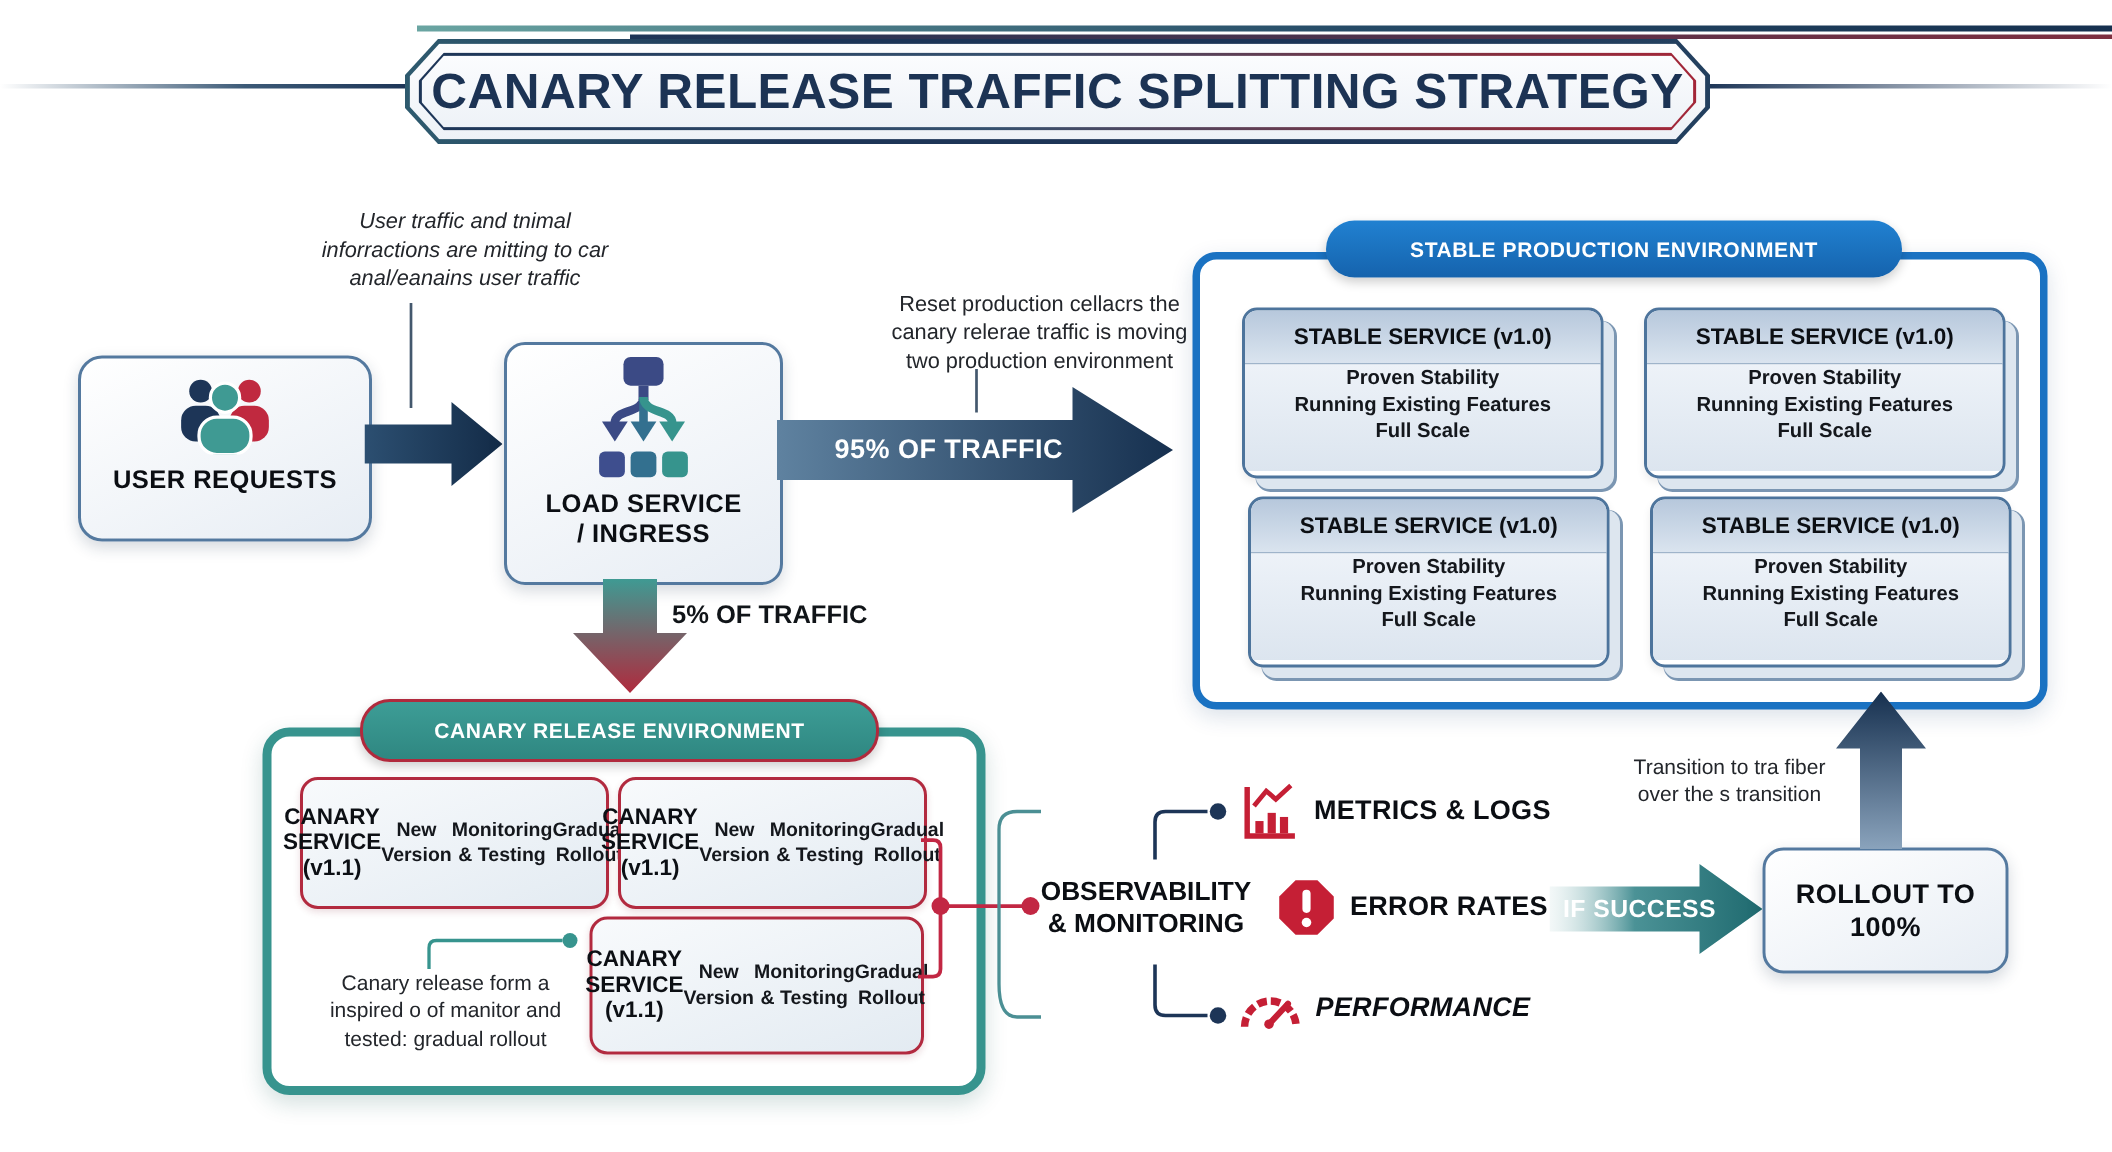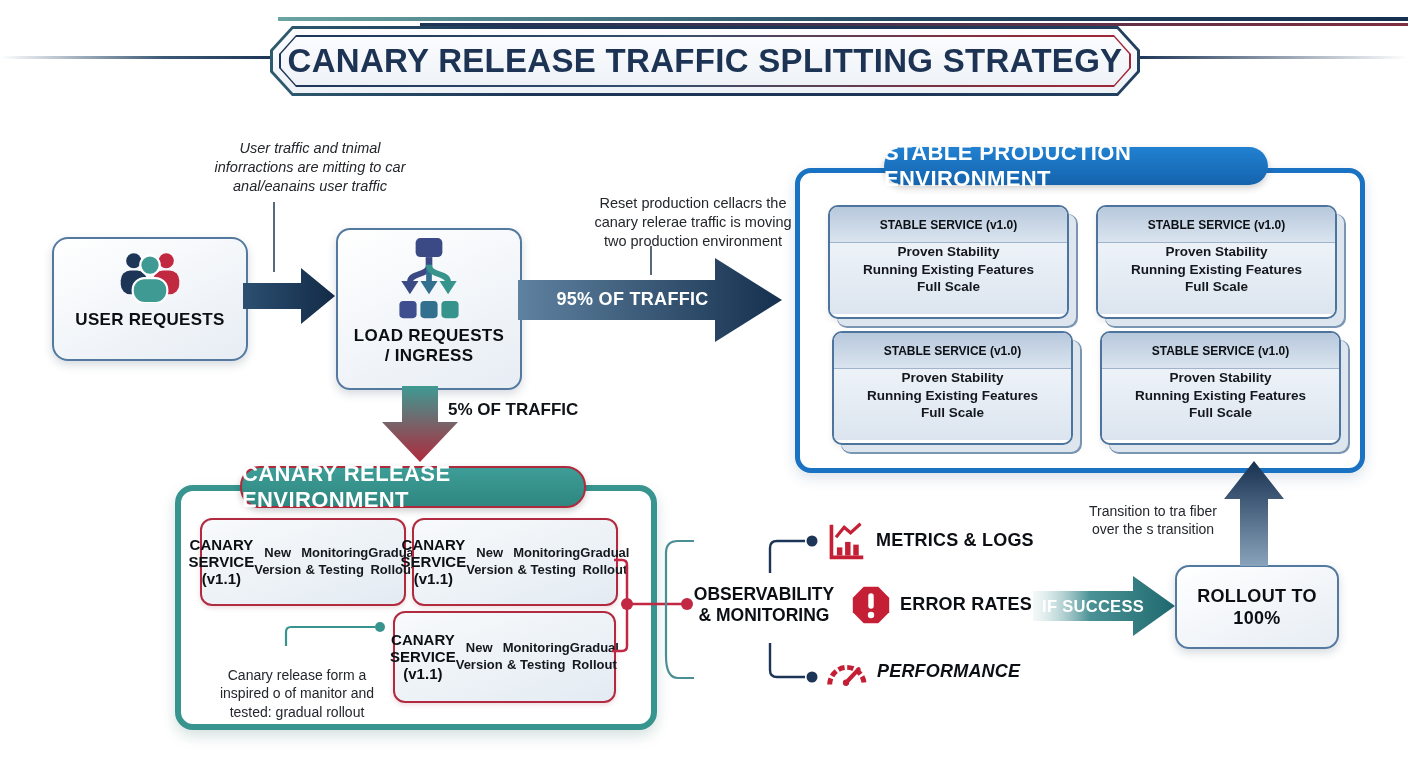--- a/index.html
+++ b/index.html
@@ -23,26 +23,26 @@
     display:flex;align-items:center;justify-content:center;}
   .title-text{font-size:33px;font-weight:800;color:#1c3354;letter-spacing:.3px;white-space:nowrap;}
   
   .node{border:2px solid #54799f;border-radius:16px;background:linear-gradient(155deg,#ffffff,#e7edf4);
     box-shadow:0 4px 10px rgba(30,50,80,.18);display:flex;flex-direction:column;align-items:center;}
   .node-label{font-weight:800;color:#0b0e13;letter-spacing:.3px;text-align:center;}
   
   .ann{font-size:14.5px;font-weight:500;color:#23262b;line-height:1.32;text-align:center;}
   
   .pill{border-radius:20px;display:flex;align-items:center;justify-content:center;color:#fff;
-    font-size:22px;font-weight:800;letter-spacing:.4px;box-shadow:0 3px 7px rgba(0,0,0,.2);}
+    font-size:14px;font-weight:800;letter-spacing:.4px;box-shadow:0 3px 7px rgba(0,0,0,.2);}
   
   .scard{width:237px;height:110px;border:2px solid #4d749c;border-radius:10px;overflow:hidden;
     box-shadow:8px 8px 0 -1px #dde6ef,9px 9px 0 0 #7b96b2,0 3px 6px rgba(0,0,0,.08);background:#fff;}
   .scard-head{height:35px;background:linear-gradient(180deg,#b7c8dc,#dae4ef);border-bottom:1px solid #9fb4ca;
-    display:flex;align-items:center;justify-content:center;font-size:12px;font-weight:800;color:#0c0f14;}
+    display:flex;align-items:center;justify-content:center;font-size:15px;font-weight:800;color:#0c0f14;}
   .scard-body{height:71px;background:linear-gradient(180deg,#edf2f8,#dce5ef);text-align:center;
     font-size:13.5px;font-weight:600;color:#14171c;line-height:1.3;padding-top:0;}
   
   .ccard{border:2px solid #b22a3f;border-radius:12px;background:linear-gradient(160deg,#f8fafc,#e3ebf2);
     display:flex;flex-direction:row;align-items:center;justify-content:center;text-align:center;
     box-shadow:0 2px 5px rgba(120,20,40,.15);}
   .ccard-title{font-size:15px;font-weight:800;color:#0c0f14;margin-bottom:2px;}
   .ccard-line{font-size:13px;font-weight:600;color:#14171c;line-height:1.28;}
   .obs-label{font-size:18px;font-weight:800;color:#0b0e13;letter-spacing:.2px;white-space:nowrap;}
   .arrow-text{color:#ffffff;font-weight:800;text-align:center;letter-spacing:.3px;white-space:nowrap;}
@@ -109,21 +109,21 @@
       <polygon points="21,45 39,45 30,59" fill="#3b4a85"></polygon>
       <path d="M50,28 V48" stroke="#33708f" stroke-width="6"></path>
       <polygon points="41,45 59,45 50,59" fill="#33708f"></polygon>
       <path d="M50,28 C50,40 70,36 70,46" stroke="#36948d" stroke-width="6" fill="none"></path>
       <polygon points="61,45 79,45 70,59" fill="#36948d"></polygon>
       <rect x="19" y="66" width="18" height="18" rx="4" fill="#3e4e8e"></rect>
       <rect x="41" y="66" width="18" height="18" rx="4" fill="#33708f"></rect>
       <rect x="63" y="66" width="18" height="18" rx="4" fill="#36948d"></rect>
     </svg>
     <div class="node-label" style="font-size:17px;line-height:1.2;margin-top:4px;">
-      <div>LOAD REQUESTS</div>
+      <div>LOAD SERVICE</div>
       <div>/ INGRESS</div>
     </div>
   </div>
 
   <svg class="abs" style="left:518px;top:258px;" width="264" height="84" viewBox="0 0 264 84">
     <defs>
         <linearGradient id="g2" x1="0" y1="0" x2="1" y2="0">
       <stop offset="0" stop-color="#5f82a0"></stop>
           <stop offset="1" stop-color="#16304f"></stop>
         </linearGradient>
@@ -198,21 +198,21 @@
     <div class="ccard-line">Monitoring &amp; Testing</div>
     <div class="ccard-line">Gradual Rollout</div>
   </div>
   <div class="abs ccard" style="left:393px;top:611px;width:219px;height:88px;">
     <div class="ccard-title">CANARY SERVICE (v1.1)</div>
     <div class="ccard-line">New Version</div>
     <div class="ccard-line">Monitoring &amp; Testing</div>
     <div class="ccard-line">Gradual Rollout</div>
   </div>
 
-  <div class="abs ann" style="left:192px;top:646px;width:210px;font-size:14px;margin-top:20px;">
+  <div class="abs ann" style="left:192px;top:646px;width:210px;font-size:14px;">
     <div>Canary release form a</div>
     <div>inspired o of manitor and</div>
     <div>tested: gradual rollout</div>
   </div>
 
   <svg class="abs" style="left:0;top:0;pointer-events:none;" width="1408" height="768" viewBox="0 0 1408 768">
     <path d="M274,202 V272" stroke="#44586d" stroke-width="1.8" fill="none"></path>
     <path d="M651,246 V275" stroke="#44586d" stroke-width="1.8" fill="none"></path>
     <path d="M286,646 V632 Q286,627 291,627 H375" stroke="#37948e" stroke-width="2.2" fill="none"></path>
     <circle cx="380" cy="627" r="5" fill="#37948e"></circle>

